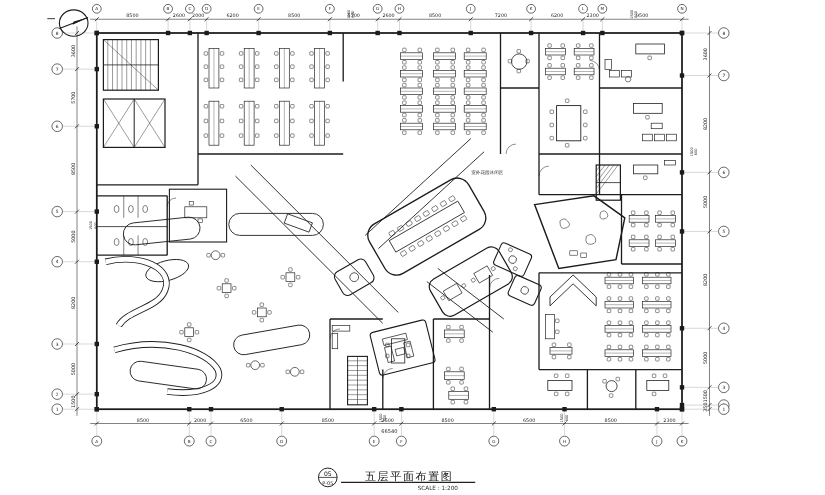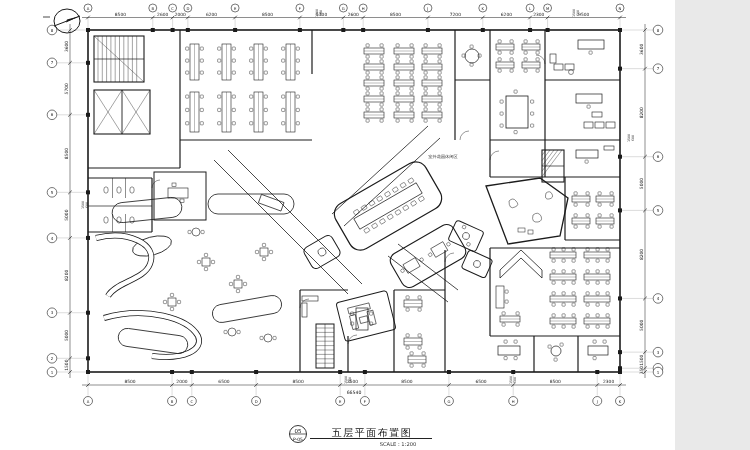--- a/index.html
+++ b/index.html
@@ -1,16 +1,16 @@
 <!DOCTYPE html>
 <html><head>
 <meta charset="utf-8">
 <style>
   html,body{margin:0;padding:0;background:#e9e9e9;}
-  #stage{position:relative;width:675px;height:450px;background:#ffffff;overflow:hidden;
+  #stage{position:relative;width:750px;height:450px;background:#ffffff;overflow:hidden;
          font-family:"DejaVu Sans","Liberation Sans",sans-serif;}
   svg{position:absolute;left:0;top:0;}
   svg text{font-family:"DejaVu Sans","Liberation Sans",sans-serif;}
 </style>
 </head>
 <body>
 
 <div id="stage">
   <svg id="drawing" width="750" height="450" viewBox="0 0 750 450">
     <g id="g-ext">

